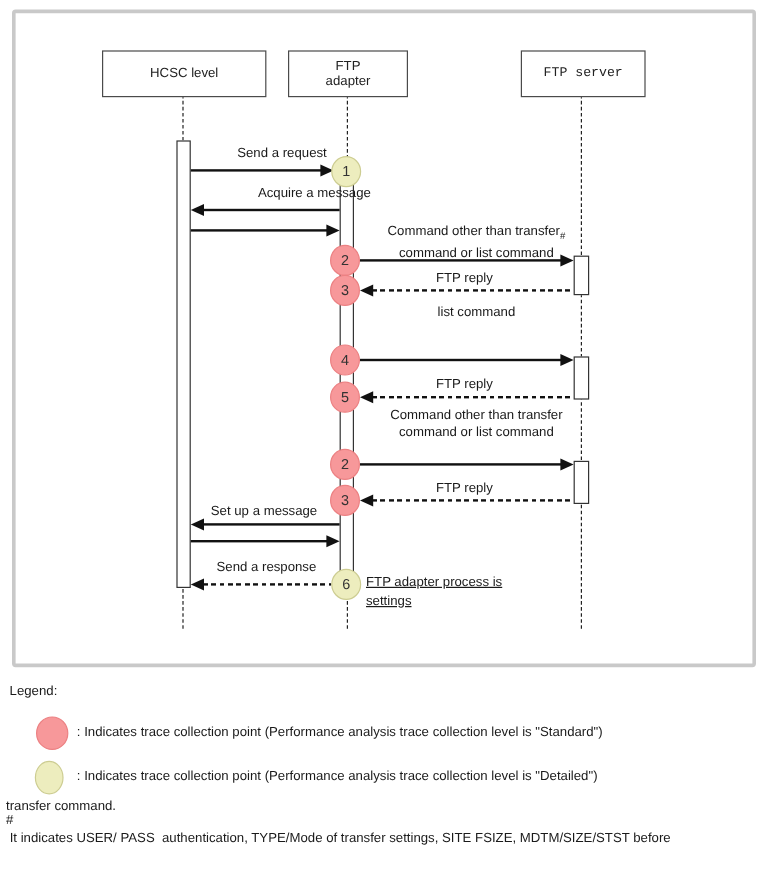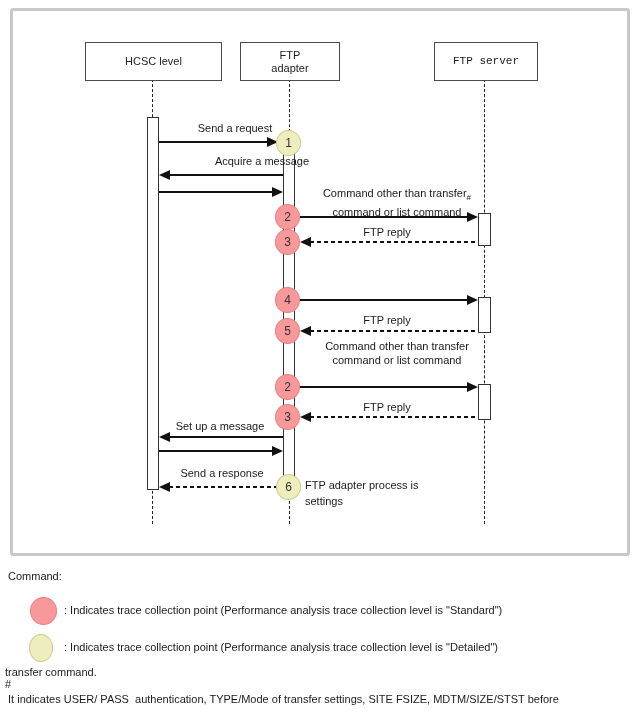--- a/index.html
+++ b/index.html
@@ -17,21 +17,21 @@
   .arrow-head{position:absolute;width:0;height:0;z-index:4;}
   .arrow-head.right{border-top:5px solid transparent;border-bottom:5px solid transparent;border-left:11px solid #111;}
   .arrow-head.left{border-top:5px solid transparent;border-bottom:5px solid transparent;border-right:11px solid #111;}
   .msg-label{position:absolute;font-size:11px;line-height:14px;text-align:center;
     white-space:nowrap;transform:translateX(-50%);z-index:5;color:#1a1a1a;}
   .msg-label sub{font-size:8px;}
   .trace-point{position:absolute;width:25px;height:26px;border-radius:50%;
     display:flex;align-items:center;justify-content:center;font-size:12px;color:#333;z-index:6;box-sizing:border-box;}
   .trace-point.standard{background:#f7989a;border:1px solid #ec8183;}
   .trace-point.detailed{background:#ededbe;border:1px solid #cdcd92;}
-  .note{position:absolute;font-size:11px;line-height:16px;white-space:nowrap;z-index:5;}
+  .note{position:absolute;font-size:11px;line-height:16px;white-space:nowrap;z-index:5;text-decoration:underline;}
   .legend-title{position:absolute;left:8px;top:570px;font-size:11px;}
   .legend-swatch{position:absolute;border-radius:50%;box-sizing:border-box;}
   .legend-swatch.standard{background:#f7989a;border:1px solid #ec8183;}
   .legend-swatch.detailed{background:#ededbe;border:1px solid #cdcd92;}
   .legend-text{position:absolute;left:64px;font-size:11px;white-space:nowrap;}
   .footnote-marker{position:absolute;left:5px;top:678px;font-size:11px;}
   .footnote-line{position:absolute;left:5px;font-size:11px;white-space:pre;}
 </style>
 </head>
 <body>
@@ -76,20 +76,21 @@
         <div>command or list command</div>
       </div>
       <div class="msg-line dashed" style="left: 310px; top: 241px; width: 168px;"></div>
       <div class="arrow-head left" style="left: 300px; top: 237px;"></div>
       <div class="msg-label" style="left: 387px; top: 225px;">
         <div>FTP reply</div>
       </div>
       <div class="msg-line" style="left: 300px; top: 299px; width: 168px;"></div>
       <div class="arrow-head right" style="left: 467px; top: 295px;"></div>
       <div class="msg-label" style="left: 397px; top: 253px;">
+        <div>list command</div>
       </div>
       <div class="msg-line dashed" style="left: 310px; top: 330px; width: 168px;"></div>
       <div class="arrow-head left" style="left: 300px; top: 326px;"></div>
       <div class="msg-label" style="left: 387px; top: 313px;">
         <div>FTP reply</div>
       </div>
       <div class="msg-line" style="left: 300px; top: 386px; width: 168px;"></div>
       <div class="arrow-head right" style="left: 467px; top: 382px;"></div>
       <div class="msg-label" style="left: 397px; top: 339px;">
         <div>Command other than transfer</div>
@@ -119,21 +120,21 @@
       <div class="trace-point standard" style="left: 275px; top: 318px;">5</div>
       <div class="trace-point standard" style="left: 275px; top: 374px;">2</div>
       <div class="trace-point standard" style="left: 275px; top: 404px;">3</div>
       <div class="trace-point detailed" style="left: 276px; top: 474px;">6</div>
       <div class="note" style="left: 305px; top: 477px;">
         <div>FTP adapter process is</div>
         <div>settings</div>
       </div>
     </div>
 
-  <div class="legend-title">Command:</div>
+  <div class="legend-title">Legend:</div>
   <div id="legend">
       <div class="legend-swatch standard" style="left: 30px; top: 597px; width: 27px; height: 28px;"></div>
       <div class="legend-text" style="top: 604px;">: Indicates trace collection point (Performance analysis trace collection level is "Standard")</div>
       <div class="legend-swatch detailed" style="left: 29px; top: 634px; width: 24px; height: 28px;"></div>
       <div class="legend-text" style="top: 641px;">: Indicates trace collection point (Performance analysis trace collection level is "Detailed")</div>
     </div>
 
   <div class="footnote-marker">#</div>
   <div id="footnote">
       <div class="footnote-line" style="top: 693px;"> It indicates USER/ PASS  authentication, TYPE/Mode of transfer settings, SITE FSIZE, MDTM/SIZE/STST before</div>

